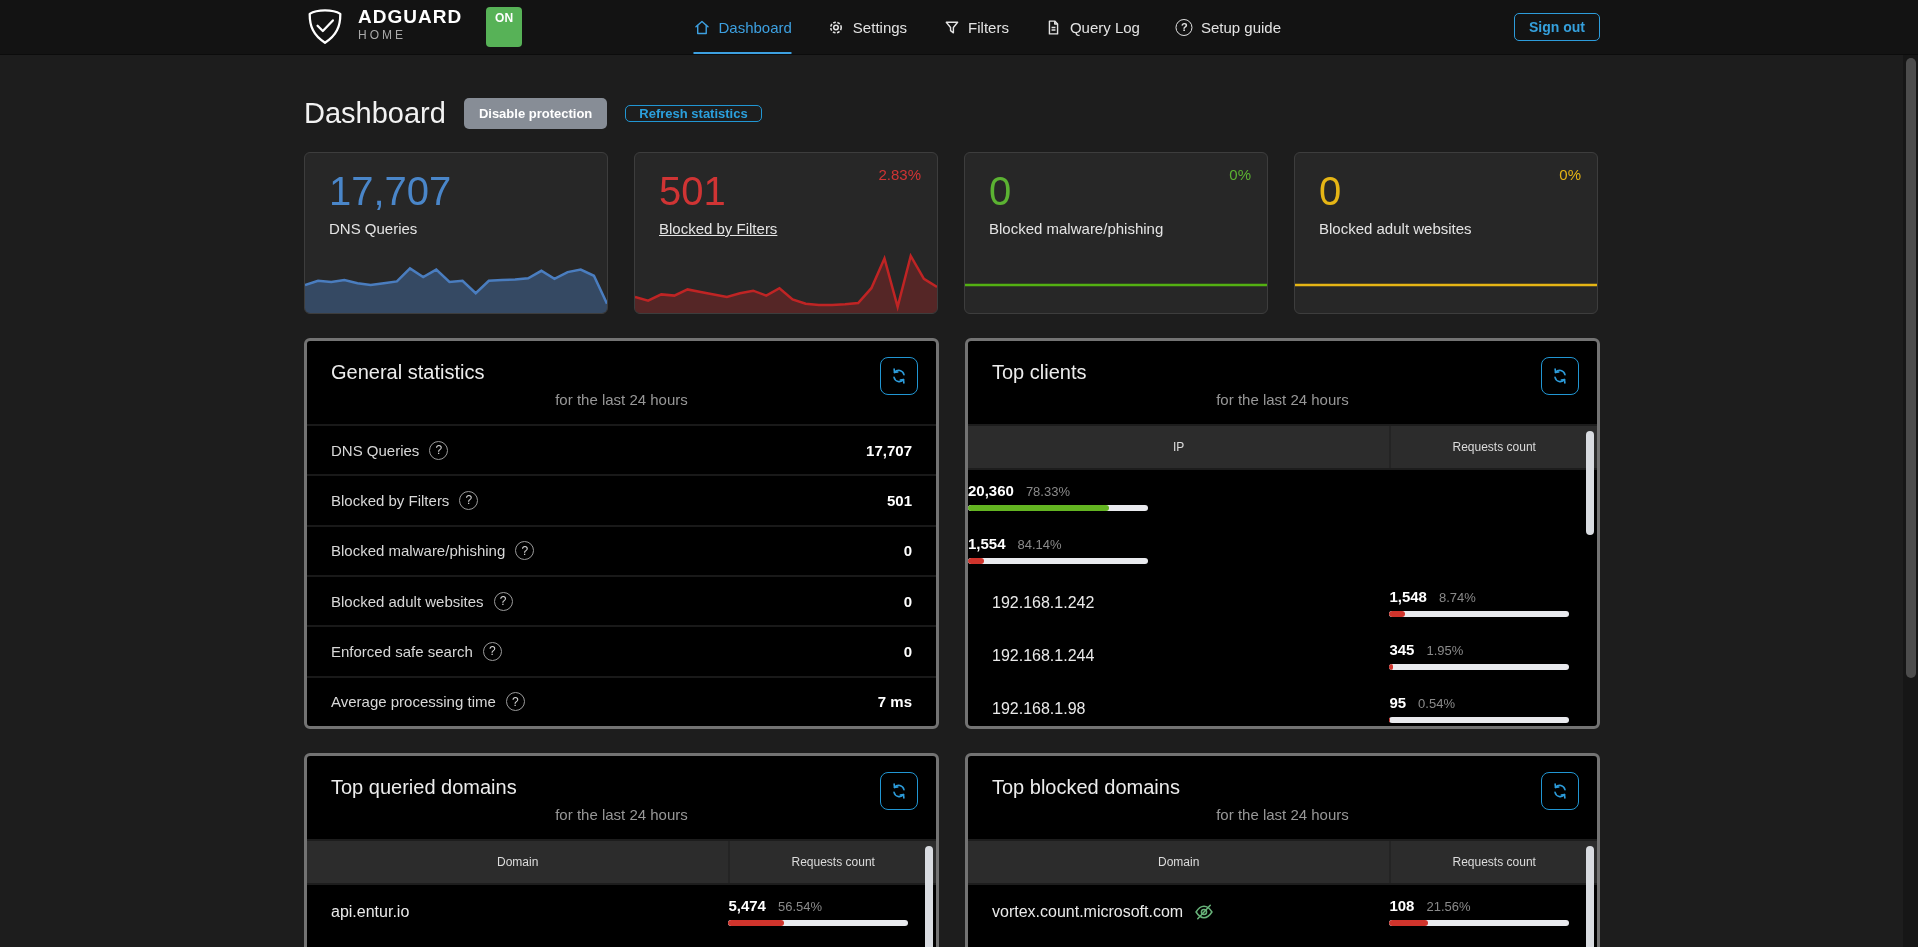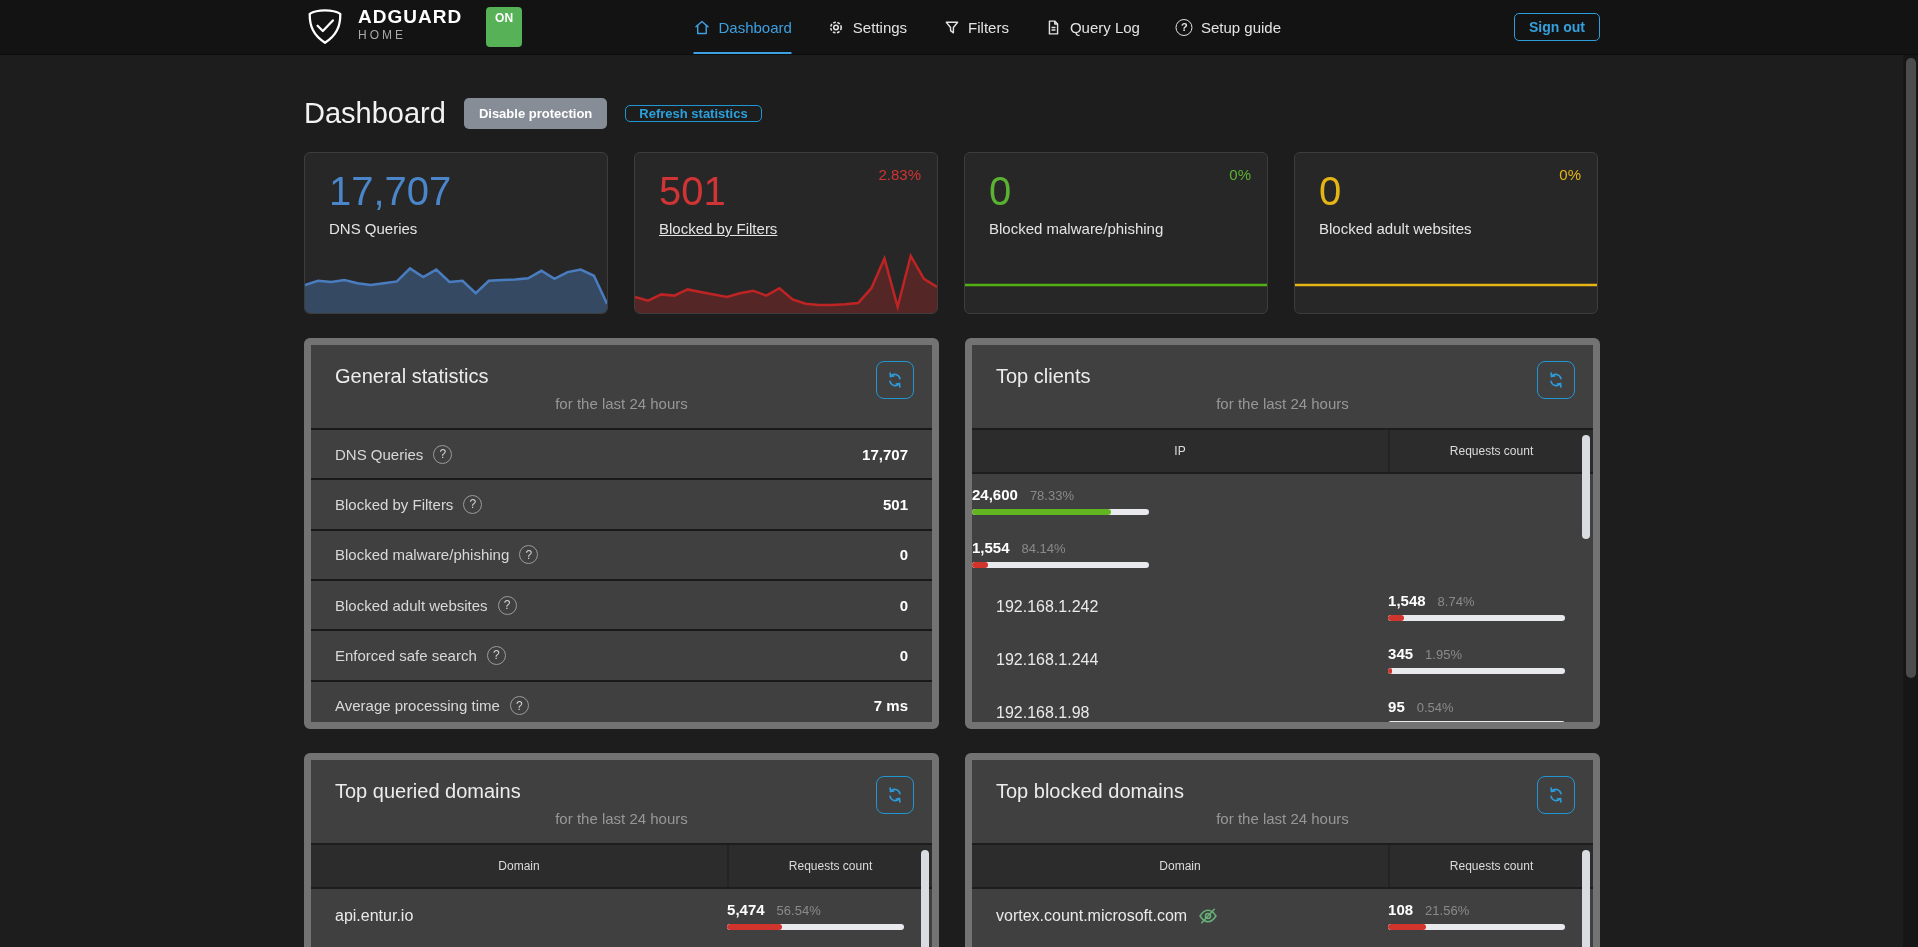--- a/index.html
+++ b/index.html
@@ -34,21 +34,21 @@
   .stat-row { display:flex; gap:26px; }
   .stat-card { position:relative; width:304px; height:162px; background:#272727; border:1px solid #3d3d3d; border-radius:6px; overflow:hidden; }
   .stat-value { font-size:40px; font-weight:400; margin:16px 0 0 24px; }
   .stat-label { font-size:15px; color:#e4e4e4; margin:6px 0 0 24px; }
   .stat-label.link { text-decoration:underline; cursor:pointer; }
   .stat-percent { position:absolute; top:13px; right:16px; font-size:15px; }
   .spark { position:absolute; left:0; right:0; bottom:0; width:100%; height:62px; display:block; }
 
   
   .grid-row { display:flex; gap:26px; margin-top:24px; }
-  .card { position:relative; width:635px; background:#404040; border:7px solid #737373; border-radius:6px; overflow:hidden; }
+  .card { position:relative; width:635px; background:#000000; border:3px solid #737373; border-radius:6px; overflow:hidden; }
   .card.h-main { height:391px; }
   .card.h-bottom { height:370px; }
   .card-head { padding:20px 24px 16px; position:relative; }
   .card-title { font-size:20px; color:#ececec; }
   .card-sub { font-size:15px; color:#979797; margin-top:7px;text-align:center; }
   .refresh-btn { position:absolute; top:16px; right:18px; width:38px; height:38px; border:1px solid #2196d3; color:#2d9cdb; background:transparent; border-radius:8px; display:flex; align-items:center; justify-content:center; cursor:pointer; }
 
   
   .gs-rows { display:flex; flex-direction:column; height:302px; }
   .gs-row { flex:1; display:flex; align-items:center; justify-content:space-between; padding:0 24px; border-top:2px solid #191919; }
@@ -258,21 +258,21 @@
         </button>
       </div>
       <div class="thead">
         <div class="th-left">IP</div>
         <div class="th-right">Requests count</div>
       </div>
       <div class="tbody">
         <div class="trow">
           <div class="td-right">
             <div class="count-line">
-                <span class="count">24,600</span>
+                <span class="count">20,360</span>
                 <span class="pct">78.33%</span>
               </div>
             <div class="bar-track">
                 <div class="bar-fill" style="width: 78.33%; background-color: rgb(99, 180, 33);"></div>
               </div>
           </div>
         </div>
         <div class="trow">
           <div class="td-right">
             <div class="count-line">

